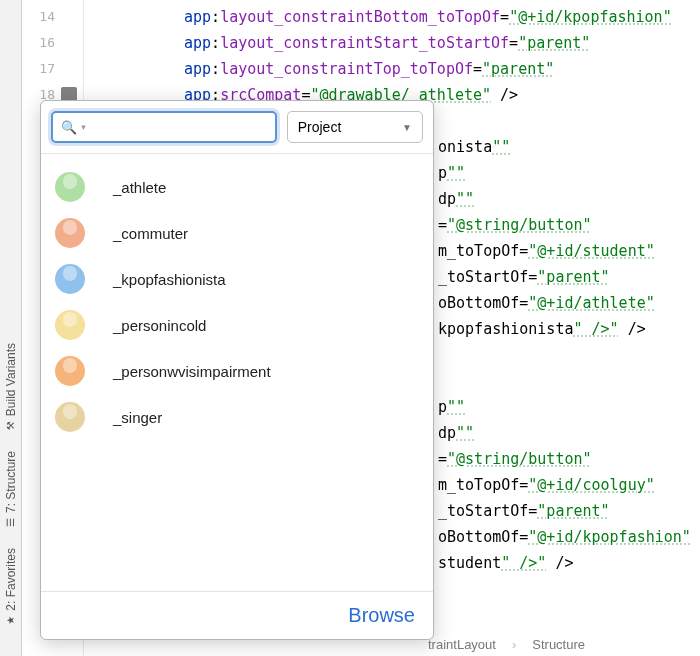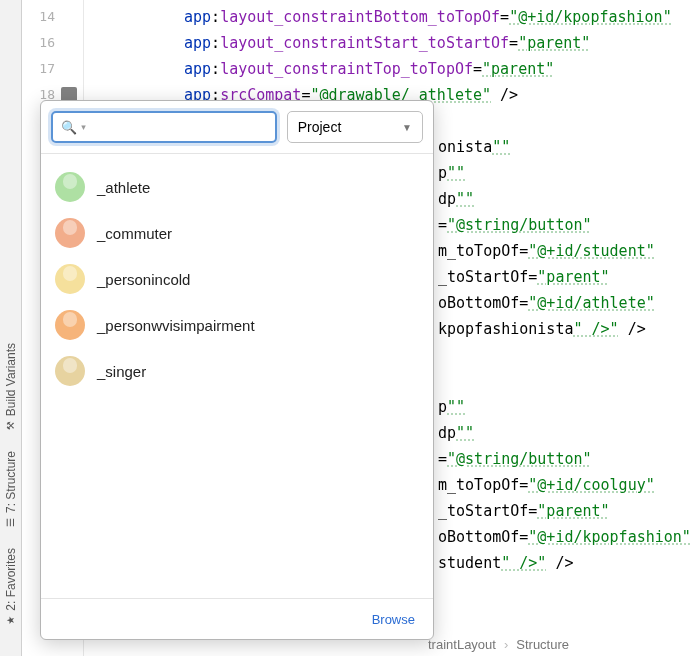--- a/index.html
+++ b/index.html
@@ -164,21 +164,21 @@
       padding: 10px 0;
       position: relative;
     }
     .popup-list::-webkit-scrollbar { width: 10px; }
     .popup-list::-webkit-scrollbar-thumb { background: #c4c4c4; border-radius: 5px; }
     .popup-list::-webkit-scrollbar-track { background: transparent; }
     
     .list-item {
       display: flex;
       align-items: center;
-      gap: 12px;
+      gap: 28px;
       height: 46px;
       padding: 0 14px;
       cursor: pointer;
       font-size: 15px;
       color: #222;
     }
     .avatar {
       width: 30px;
       height: 30px;
       border-radius: 50%;
@@ -196,34 +196,34 @@
       background: rgba(255,255,255,0.4);
     }
     
     .popup-footer {
       border-top: 1px solid #e4e4e4;
       padding: 12px 18px;
       text-align: right;
     }
     .browse-link {
       color: #2b6cd3;
-      font-size: 13px;
+      font-size: 20px;
       cursor: pointer;
     }
     
     
     .breadcrumb {
       position: absolute;
       bottom: 4px;
       left: 428px;
       font-family: -apple-system, BlinkMacSystemFont, sans-serif;
       font-size: 13px;
       color: #777;
       display: flex;
-      gap: 8px;
+      gap: 16px;
       align-items: center;
       margin-top: 16px;
     }
     .breadcrumb .sep { color: #bbb; }
   </style>
 </head>
 <body>
 
 <div class="side-toolbar">
   <div class="tool">
@@ -265,20 +265,24 @@
   <div class="popup-list" id="popup-list">
       <div class="list-item">
         <div class="avatar" style="background: rgb(174, 224, 163);"></div>
         <span>_athlete</span>
       </div>
       <div class="list-item">
         <div class="avatar" style="background: rgb(242, 173, 139);"></div>
         <span>_commuter</span>
       </div>
       <div class="list-item">
+        <div class="avatar" style="background: rgb(143, 193, 236);"></div>
+        <span>_kpopfashionista</span>
+      </div>
+      <div class="list-item">
         <div class="avatar" style="background: rgb(245, 224, 156);"></div>
         <span>_personincold</span>
       </div>
       <div class="list-item">
         <div class="avatar" style="background: rgb(246, 180, 122);"></div>
         <span>_personwvisimpairment</span>
       </div>
       <div class="list-item">
         <div class="avatar" style="background: rgb(231, 211, 160);"></div>
         <span>_singer</span>

